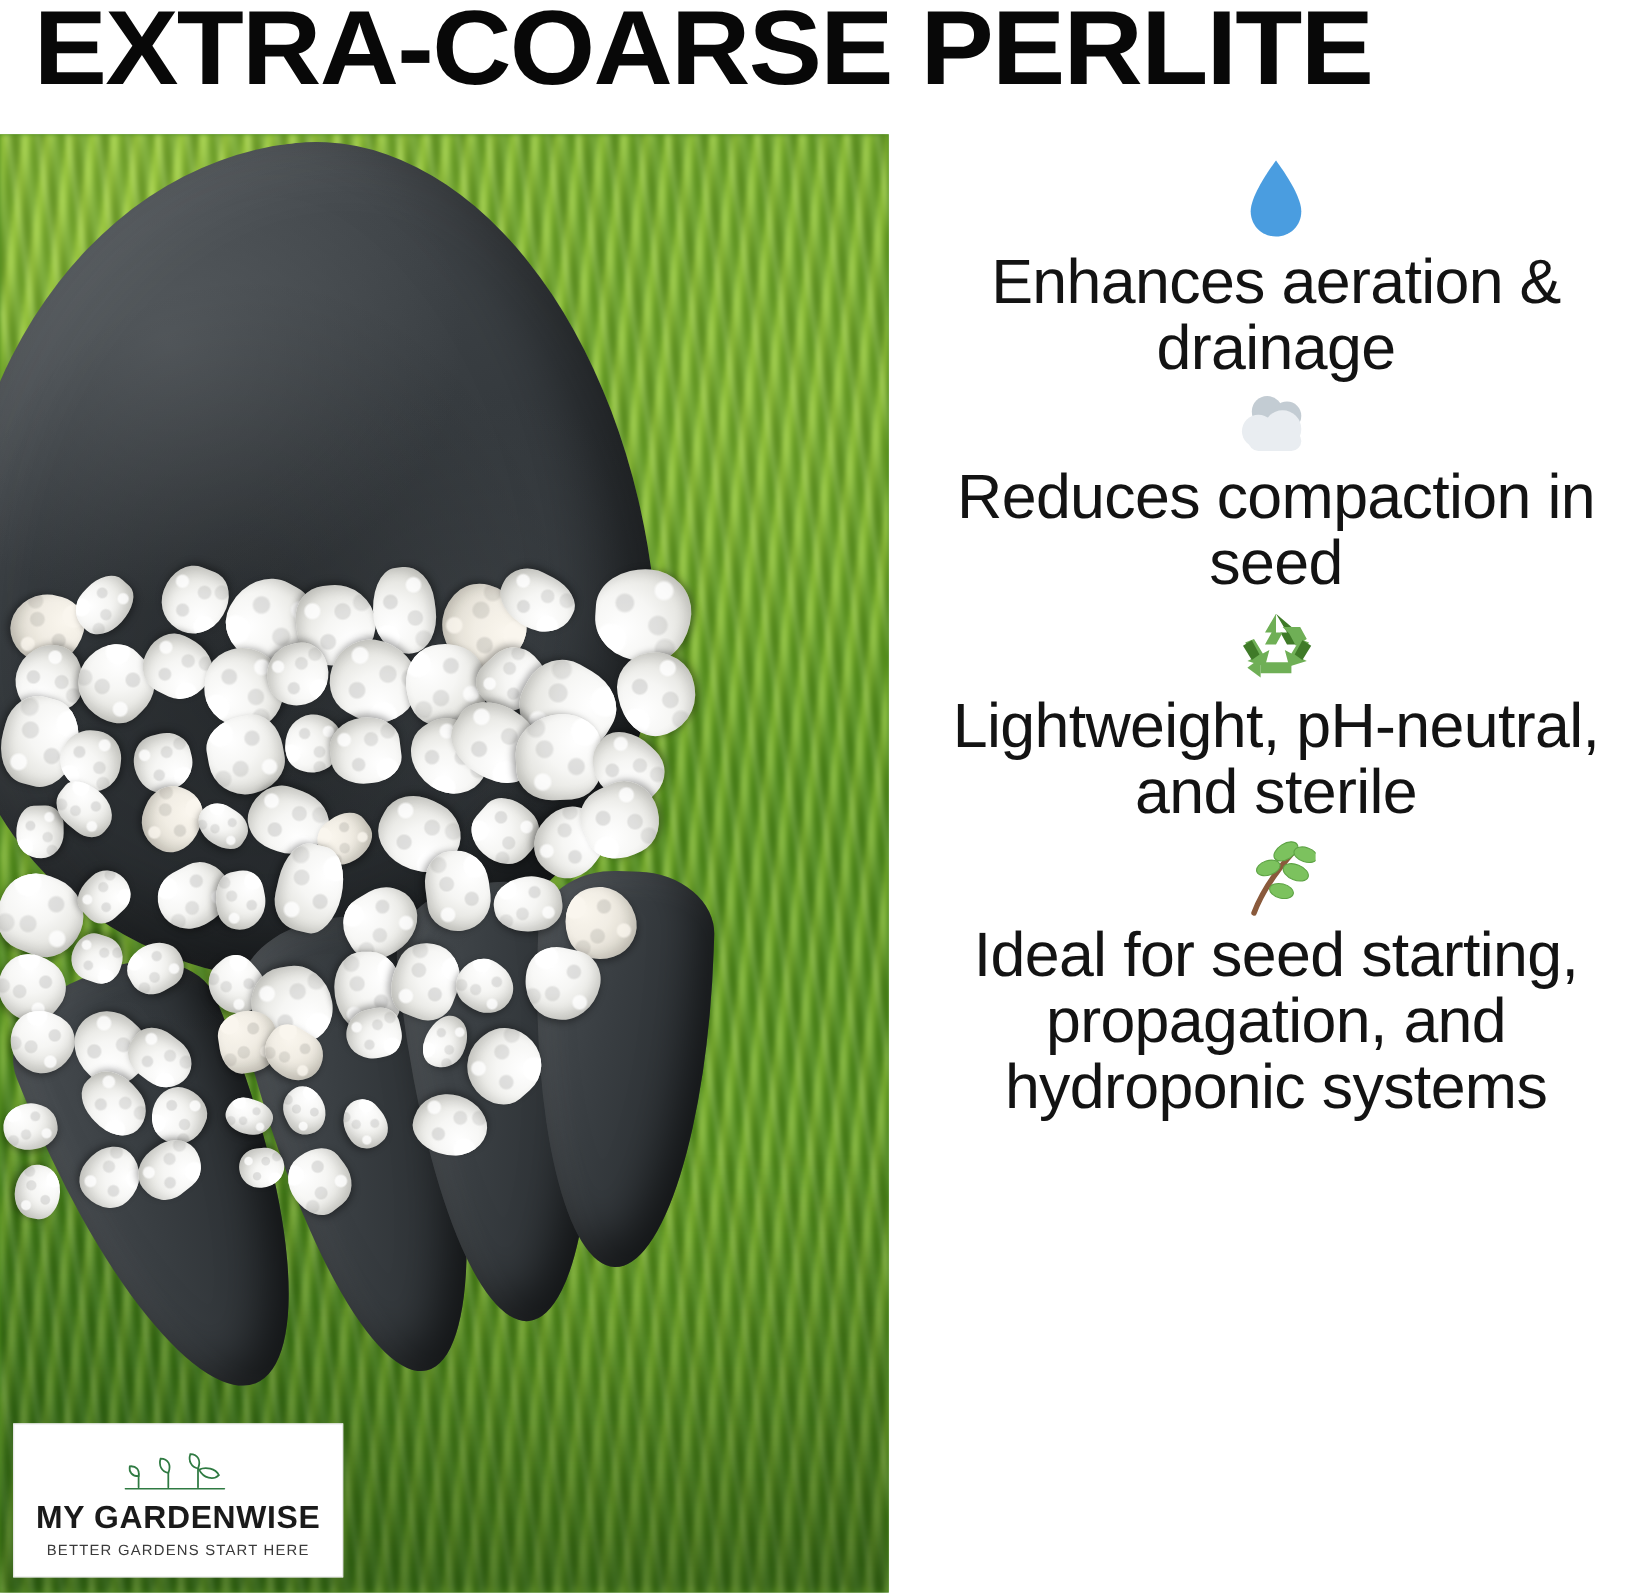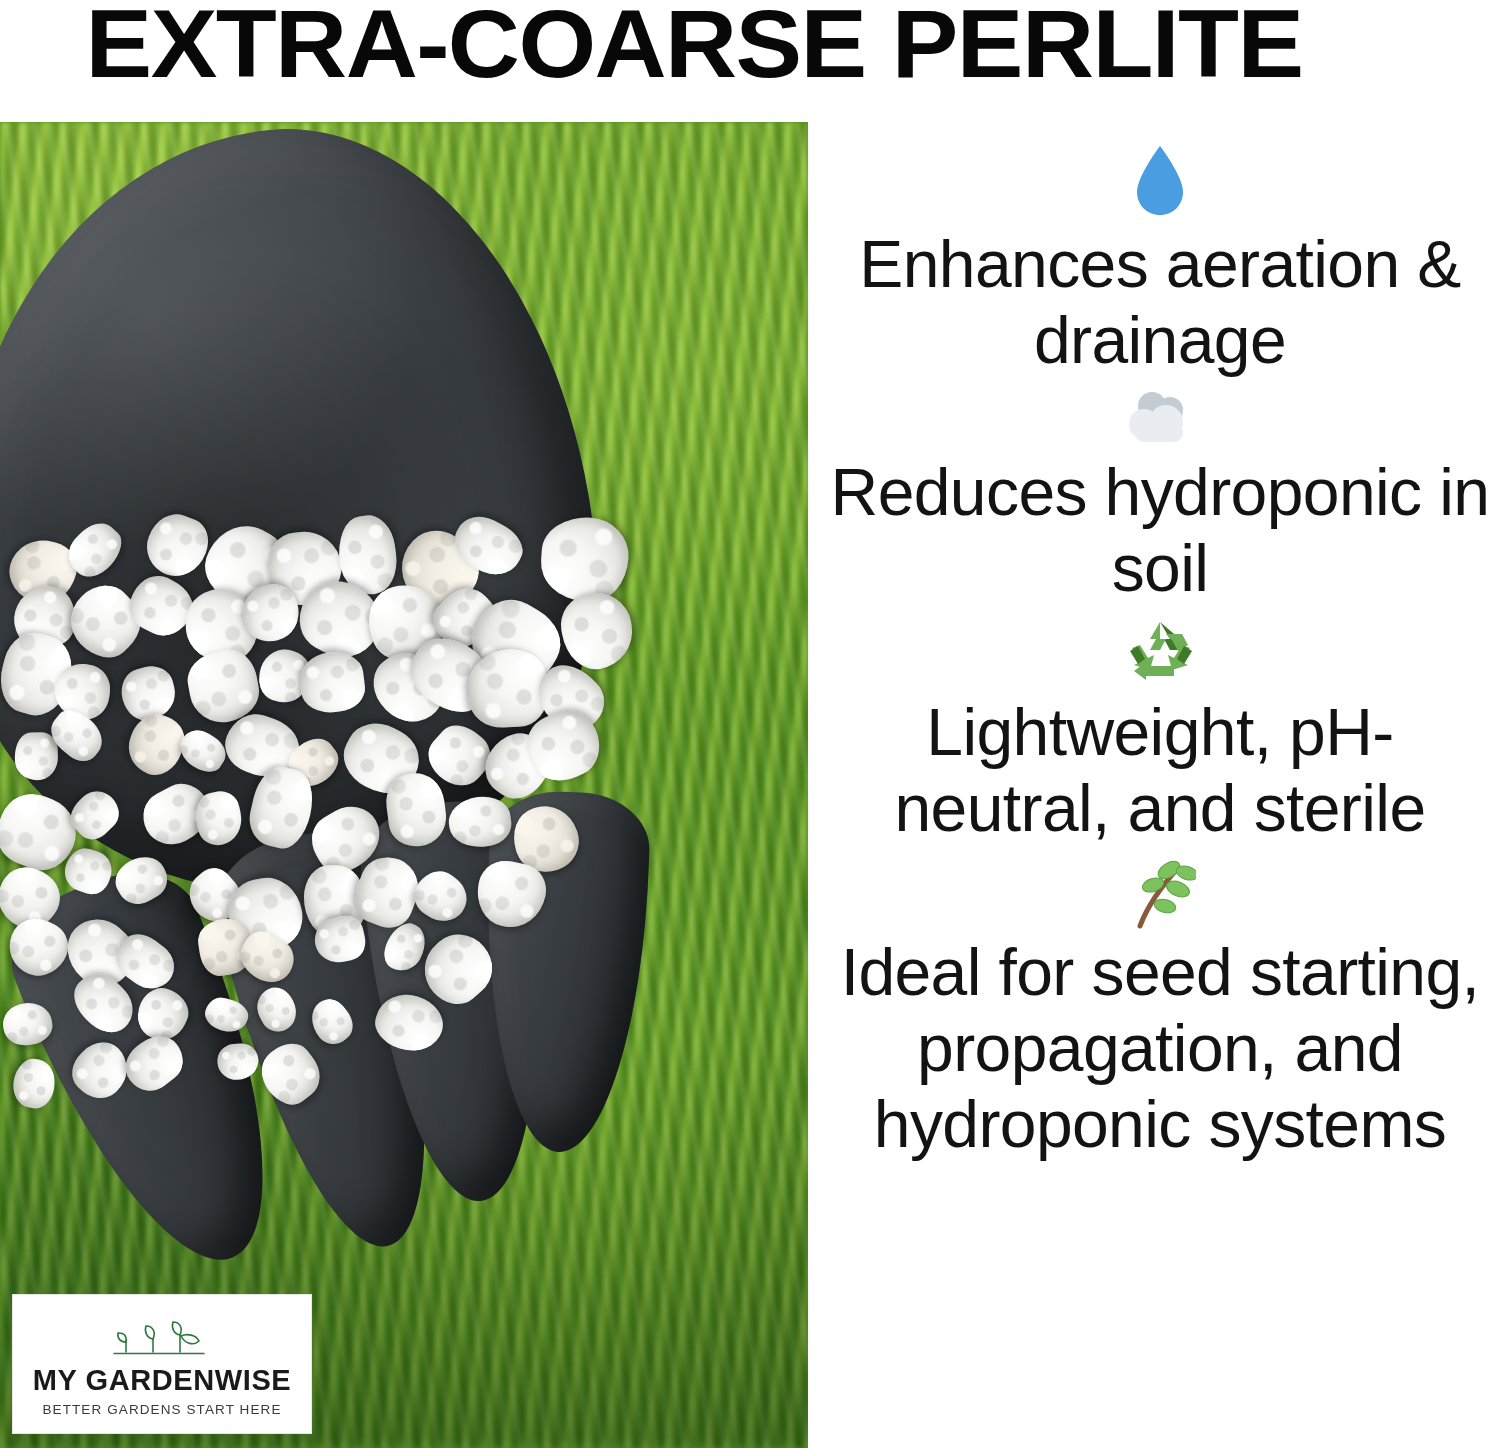--- a/index.html
+++ b/index.html
@@ -19,21 +19,21 @@
   }
 
   
   .title-bar {
     position: absolute;
     left: 0; top: 0;
     width: 1279px;
     height: 118px;
     display: flex;
     align-items: flex-start;
-    justify-content: flex-end;
+    justify-content: center;
   }
   .title {
     font-family: "Liberation Sans", sans-serif;
     font-weight: 700;
     font-size: 96px;
     line-height: 84px;
     letter-spacing: -1.5px;
     color: #080808;
     white-space: nowrap;
     transform: scaleX(1.04);
@@ -201,22 +201,22 @@
     flex-direction: column;
     align-items: center;
   }
   .feature-icon {
     display: block;
     margin: 0 auto;
   }
   .feature-text {
     font-family: "Liberation Sans", sans-serif;
     font-weight: 300;
-    font-size: 66px;
-    line-height: 76px;
+    font-size: 57px;
+    line-height: 60px;
     color: #131313;
     text-align: center;
     letter-spacing: -0.6px;
     width: 660px;
     margin: 2px auto 0;
   }
 
   .ic-drop   { width: 54px; height: 74px; margin-bottom: 6px; }
   .ic-cloud  { width: 76px; height: 58px; margin: 12px auto 4px; }
   .ic-herb   { width: 72px; height: 74px; margin: 10px auto 2px; }
@@ -362,21 +362,21 @@
           <circle cx="30" cy="16" r="14"></circle>
           <circle cx="48" cy="20" r="13"></circle>
           <rect x="28" y="16" width="22" height="18" rx="9"></rect>
         </g>
         <g fill="#e9edf1">
           <circle cx="22" cy="34" r="15"></circle>
           <circle cx="44" cy="32" r="17"></circle>
           <rect x="13" y="34" width="48" height="18" rx="9"></rect>
         </g>
       </svg>
-      <div class="feature-text">Reduces hydroponic in soil</div>
+      <div class="feature-text">Reduces compaction in seed</div>
     </div>
 
     <div class="feature">
       <svg class="feature-icon ic-recycle" viewBox="0 0 76 70">
 
         <path d="M38 4 L48 21 L42 21 L48 32 L58 32 L52 21 L58 21 Z" fill="#3F7A28"></path>
         <path d="M38 4 L28 21 L34 21 L28 32 L38 32 L44 21 L38 21 Z" fill="#6FAF56"></path>
         <path d="M44 16 L60 16 L66 27 L56 33 L50 22 Z" fill="#6FAF56"></path>
 
         <path d="M68 30 L60 44 L66 47 L50 52 L46 37 L52 40 L60 27 Z" fill="#6FAF56"></path>

